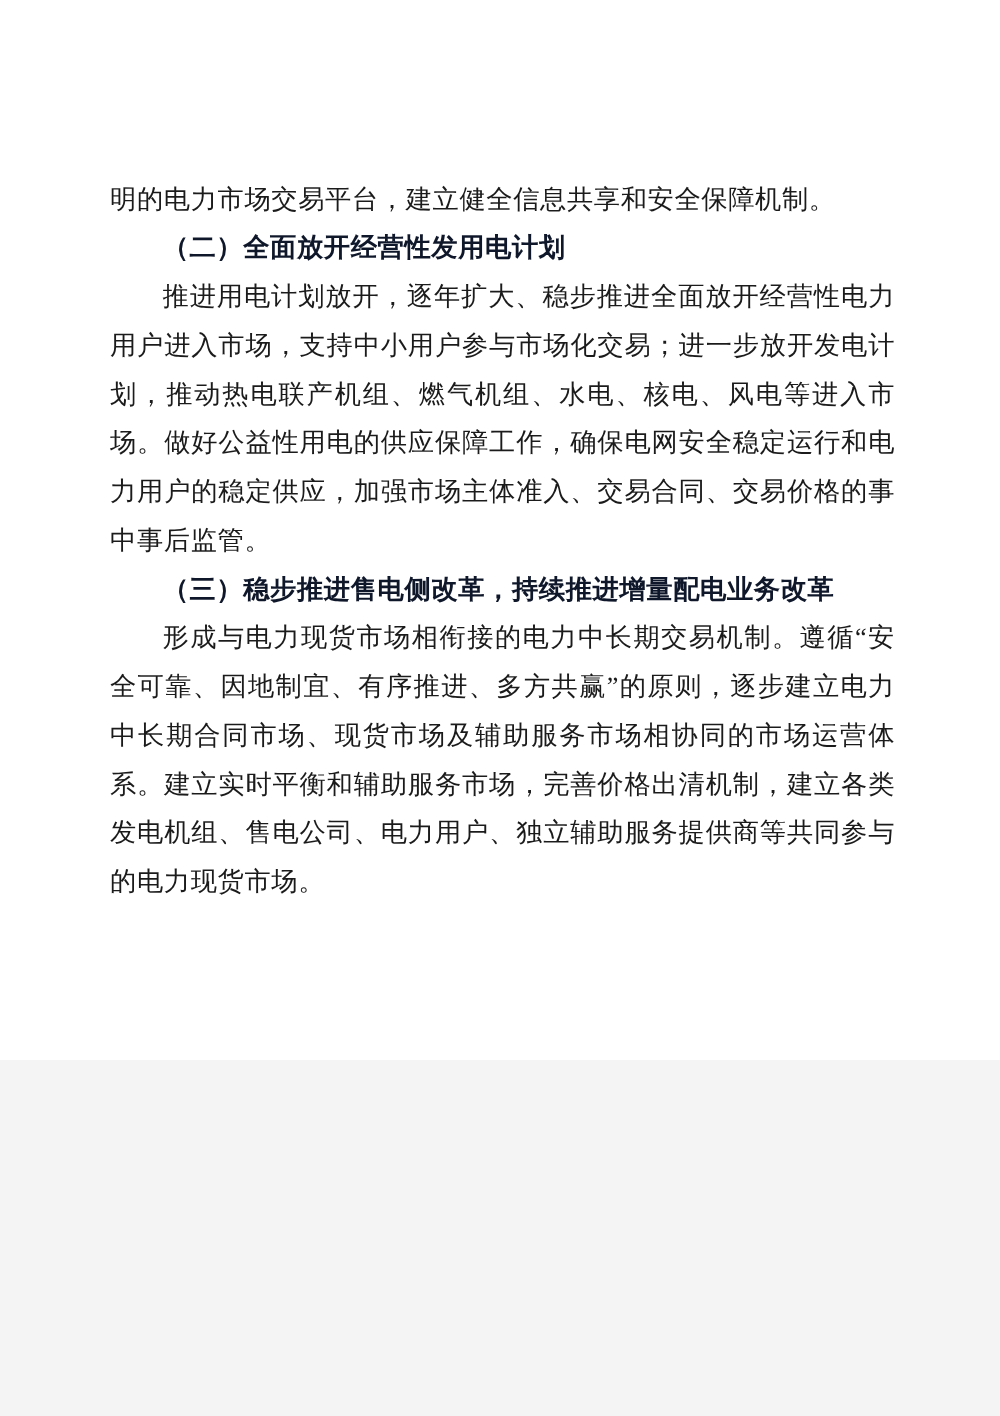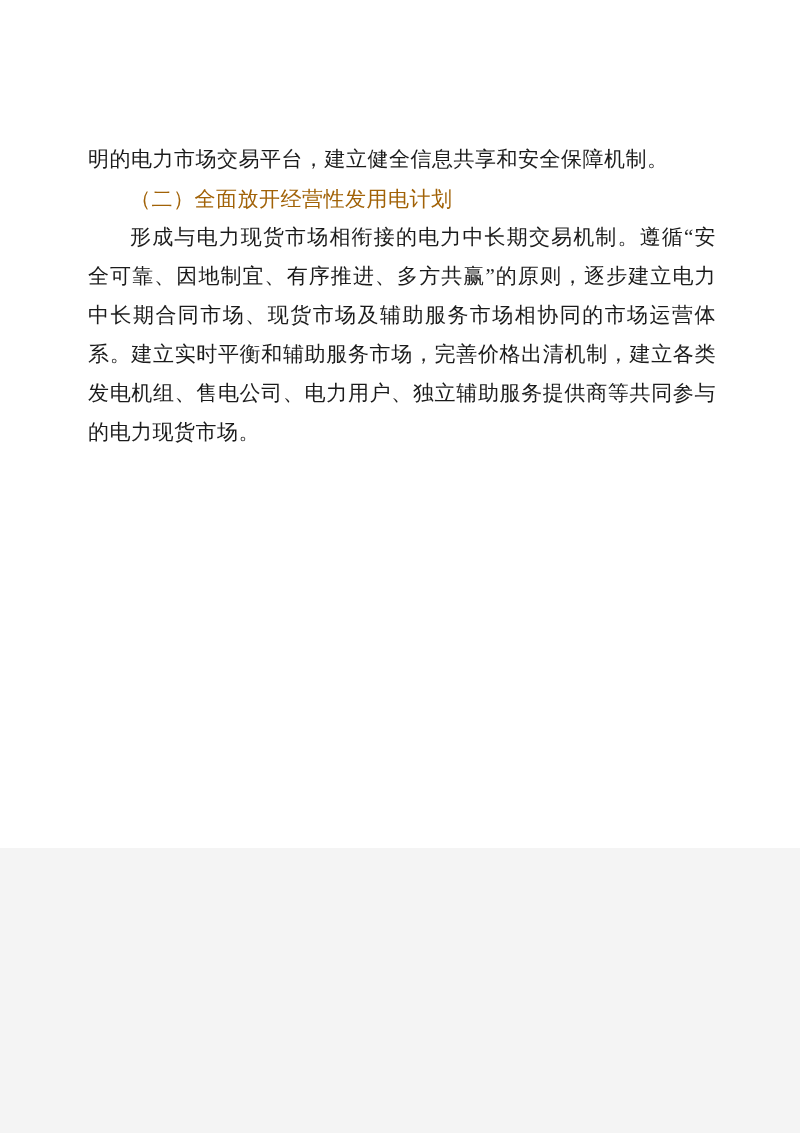--- a/index.html
+++ b/index.html
@@ -27,25 +27,25 @@
     line-height: 39px;
     text-align: justify;
     text-justify: inter-ideograph;
     letter-spacing: 0.5px;
     color: #1b1b1b;
   }
   .para.indent { text-indent: 2em; }
   .heading {
     font-size: 21px;
     line-height: 39px;
-    font-weight: normal;
+    font-weight: bold;
     text-indent: 2em;
     letter-spacing: 0.5px;
     font-family: "Liberation Sans", "DejaVu Sans", sans-serif;
-    color: #a16207;
+    color: #0f172a;
   }
   .footer {
     position: absolute;
     left: 92px;
     top: 1021px;
     font-size: 14px;
     line-height: 30px;
     color: #2a2a2a;
     letter-spacing: 1px;
     white-space: pre;
@@ -56,21 +56,23 @@
 </head>
 <body>
 
 <div class="page">
   <div class="content">
 
     <p class="para">明的电力市场交易平台，建立健全信息共享和安全保障机制。</p>
 
     <p class="heading">（二）全面放开经营性发用电计划</p>
 
+    <p class="para indent">推进用电计划放开，逐年扩大、稳步推进全面放开经营性电力用户进入市场，支持中小用户参与市场化交易；进一步放开发电计划，推动热电联产机组、燃气机组、水电、核电、风电等进入市场。做好公益性用电的供应保障工作，确保电网安全稳定运行和电力用户的稳定供应，加强市场主体准入、交易合同、交易价格的事中事后监管。</p>
 
+    <p class="heading">（三）稳步推进售电侧改革，持续推进增量配电业务改革</p>
 
 
 
     <p class="para indent">形成与电力现货市场相衔接的电力中长期交易机制。遵循“安全可靠、因地制宜、有序推进、多方共赢”的原则，逐步建立电力中长期合同市场、现货市场及辅助服务市场相协同的市场运营体系。建立实时平衡和辅助服务市场，完善价格出清机制，建立各类发电机组、售电公司、电力用户、独立辅助服务提供商等共同参与的电力现货市场。</p>
 
   </div>
 
   <div class="footer">
     <span class="dash">—</span><span class="num">32</span><span class="dash">—</span>
   </div>

